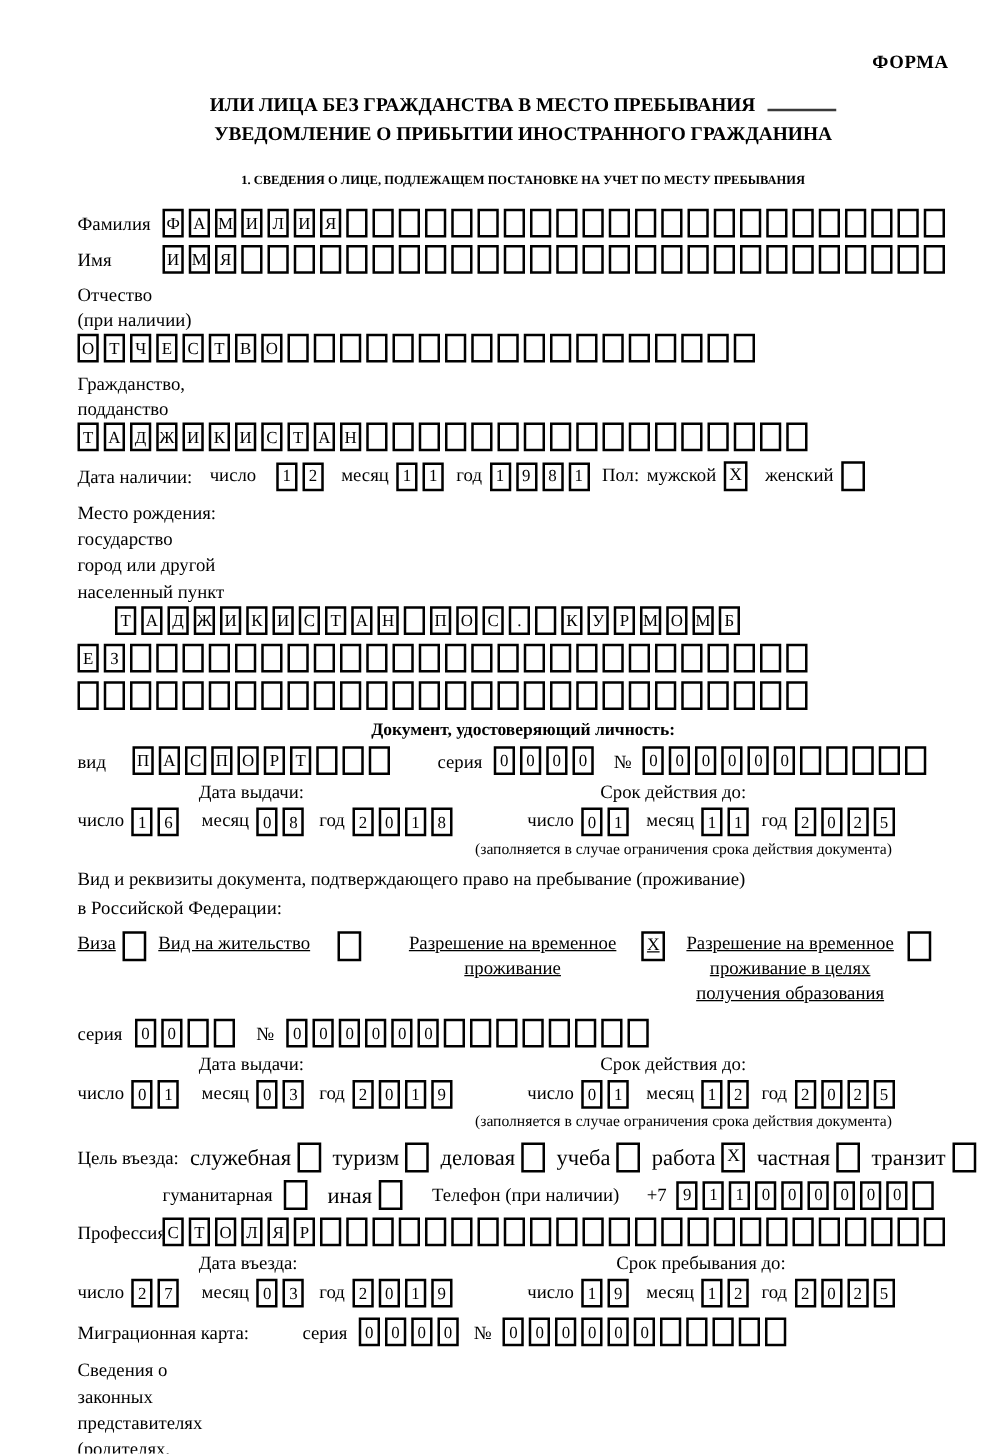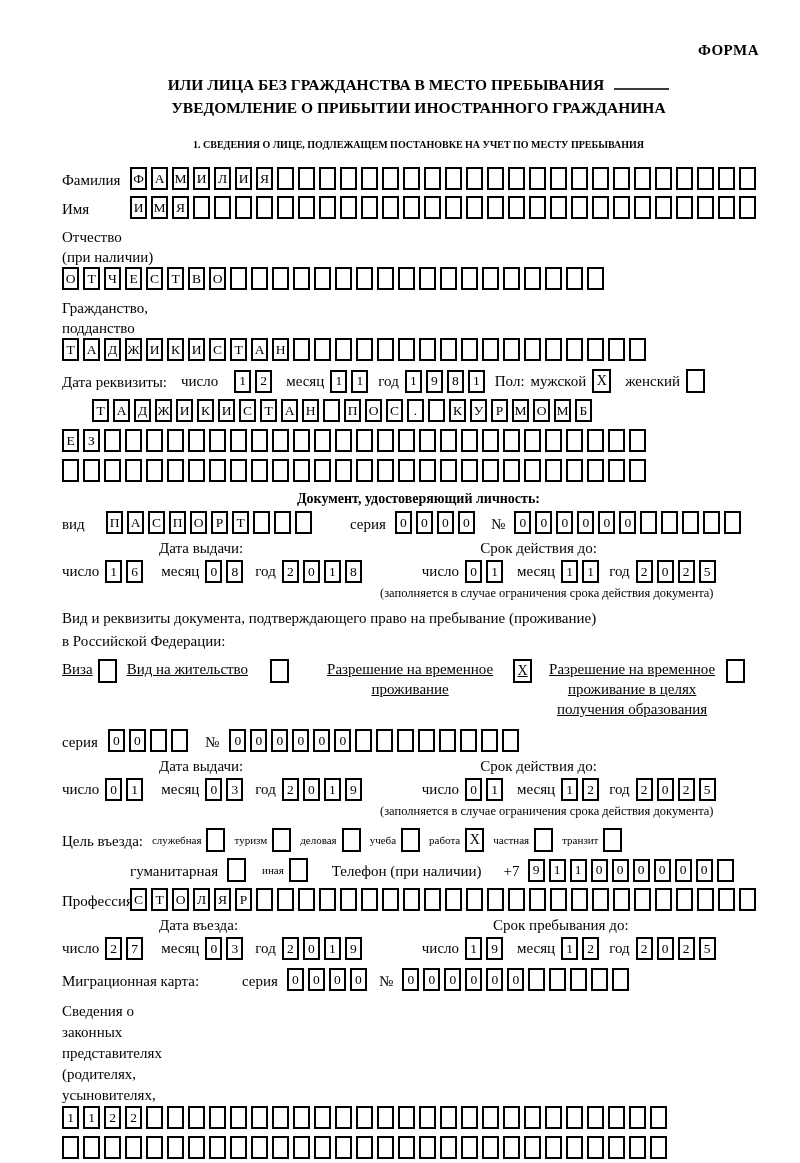--- a/index.html
+++ b/index.html
@@ -23,21 +23,21 @@
   .w68{width:68px;} .w143{width:143px;} .w118{width:118px;} .w97{width:97px;} .w180{width:180px;}
   .dochead{margin-top:9px;text-align:center;font-weight:bold;font-size:14px;}
   .dhead{display:flex;font-size:15px;margin-top:6px;}
   .drow{display:flex;align-items:center;margin-top:3px;}
   .dg{display:flex;align-items:center;}
   .dlbl{flex:none;font-size:15px;margin-right:6px;}
   .note{font-size:12.5px;margin-top:3px;margin-left:318px;}
   .intro{font-size:15px;margin-top:9px;}
   .opts{display:flex;align-items:flex-start;margin-top:9px;font-size:15px;text-decoration:underline;}
   .optlbl{text-align:center;line-height:20px;}
-  .plbl{font-size:11px;margin-left:9px;margin-right:5px;}
+  .plbl{font-size:18px;margin-left:9px;margin-right:5px;}
   .rep-lbl div{line-height:21px;}
   .rep-note{font-size:12.5px;margin-top:12px;margin-left:66px;}
 </style>
 </head>
 <body>
 
 <div class="page">
 
 
   <div class="forma">ФОРМА</div>
@@ -187,21 +187,21 @@
         <span class="cell"></span>
         <span class="cell"></span>
         <span class="cell"></span>
         <span class="cell"></span>
         <span class="cell"></span>
         <span class="cell"></span>
       </span>
   </div>
 
   <div class="rowc" style="margin-top:8px;">
-    <span class="lbl" style="margin-right:14px;">Дата реквизиты:</span>
+    <span class="lbl" style="margin-right:14px;">Дата наличии:</span>
     <span class="dlbl" style="margin-right:16px;">число</span>
     <span class="cells">
         <span class="cell">1</span>
         <span class="cell">2</span>
       </span>
     <span class="dlbl" style="margin-left:10px;">месяц</span>
     <span class="cells">
         <span class="cell">1</span>
         <span class="cell">1</span>
       </span>
@@ -213,20 +213,26 @@
         <span class="cell">1</span>
       </span>
     <span class="dlbl" style="margin-left:6px;">Пол:</span>
     <span class="dlbl">мужской</span>
     <span class="cb">X</span>
     <span class="dlbl" style="margin-left:14px;">женский</span>
     <span class="cb"></span>
   </div>
 
   <div class="row">
+    <div class="lbl w118" style="line-height:21px;">
+      <div>Место рождения:</div>
+      <div>государство</div>
+      <div>город или другой</div>
+      <div>населенный пункт</div>
+    </div>
     <div>
       <div class="cells" style="margin-left:30px;">
           <span class="cell">Т</span>
           <span class="cell">А</span>
           <span class="cell">Д</span>
           <span class="cell">Ж</span>
           <span class="cell">И</span>
           <span class="cell">К</span>
           <span class="cell">И</span>
           <span class="cell">С</span>

